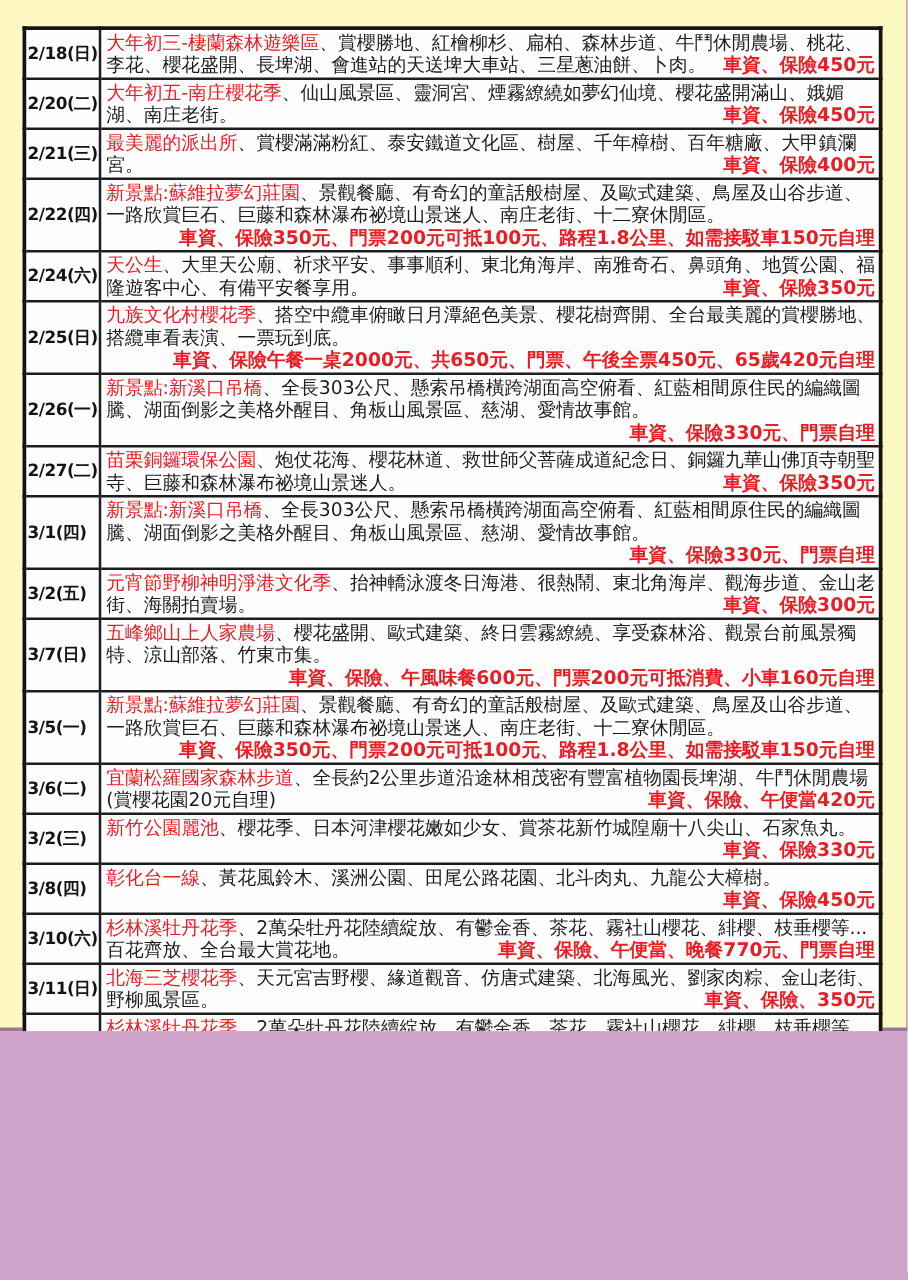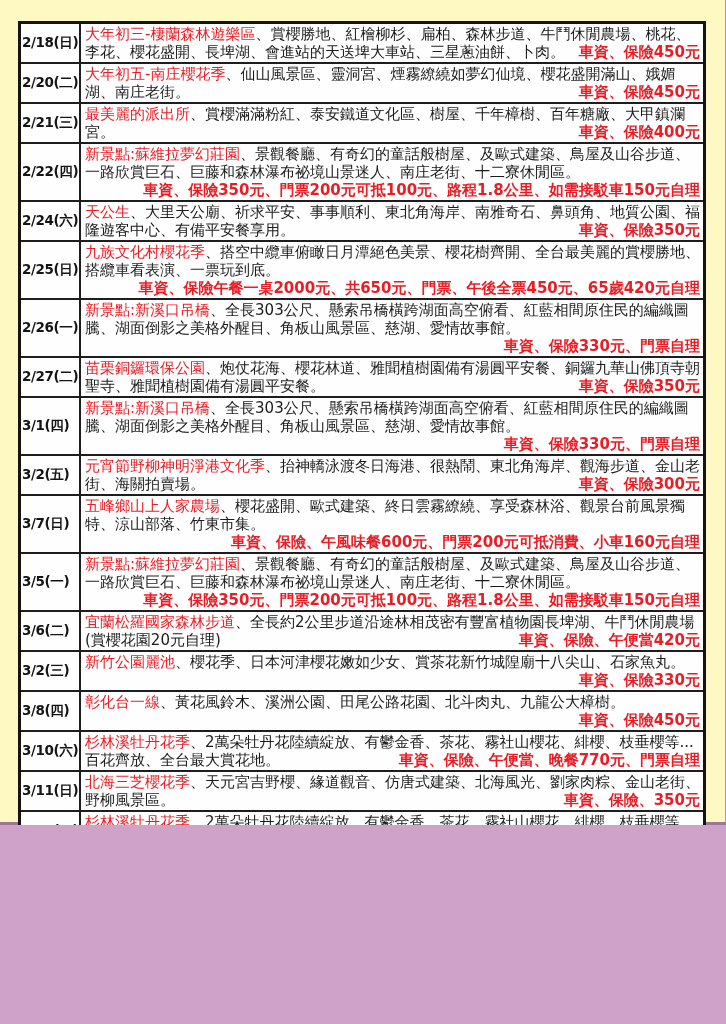--- a/index.html
+++ b/index.html
@@ -87,21 +87,21 @@
         <tr>
     <td class="date-cell">2/25(日)</td>
     <td class="tour-cell"><span class="hl">九族文化村櫻花季</span><span>、搭空中纜車俯瞰日月潭絕色美景、櫻花樹齊開、全台最美麗的賞櫻勝地、搭纜車看表演、一票玩到底。</span><span class="price">車資、保險午餐一桌2000元、共650元、門票、午後全票450元、65歲420元自理</span></td>
   </tr>
         <tr>
     <td class="date-cell">2/26(一)</td>
     <td class="tour-cell"><span class="hl">新景點:新溪口吊橋</span><span>、全長303公尺、懸索吊橋橫跨湖面高空俯看、紅藍相間原住民的編織圖騰、湖面倒影之美格外醒目、角板山風景區、慈湖、愛情故事館。</span><span class="price">車資、保險330元、門票自理</span></td>
   </tr>
         <tr>
     <td class="date-cell">2/27(二)</td>
-    <td class="tour-cell"><span class="hl">苗栗銅鑼環保公園</span><span>、炮仗花海、櫻花林道、雅聞植樹園備有湯圓平安餐、銅鑼九華山佛頂寺朝聖寺、雅聞植樹園備有湯圓平安餐。</span><span class="price">車資、保險350元</span></td>
+    <td class="tour-cell"><span class="hl">苗栗銅鑼環保公園</span><span>、炮仗花海、櫻花林道、救世師父菩薩成道紀念日、銅鑼九華山佛頂寺朝聖寺、巨藤和森林瀑布祕境山景迷人。</span><span class="price">車資、保險350元</span></td>
   </tr>
         <tr>
     <td class="date-cell">3/1(四)</td>
     <td class="tour-cell"><span class="hl">新景點:新溪口吊橋</span><span>、全長303公尺、懸索吊橋橫跨湖面高空俯看、紅藍相間原住民的編織圖騰、湖面倒影之美格外醒目、角板山風景區、慈湖、愛情故事館。</span><span class="price">車資、保險330元、門票自理</span></td>
   </tr>
         <tr>
     <td class="date-cell">3/2(五)</td>
     <td class="tour-cell"><span class="hl">元宵節野柳神明淨港文化季</span><span>、抬神轎泳渡冬日海港、很熱鬧、東北角海岸、觀海步道、金山老街、海關拍賣場。</span><span class="price">車資、保險300元</span></td>
   </tr>
         <tr>

